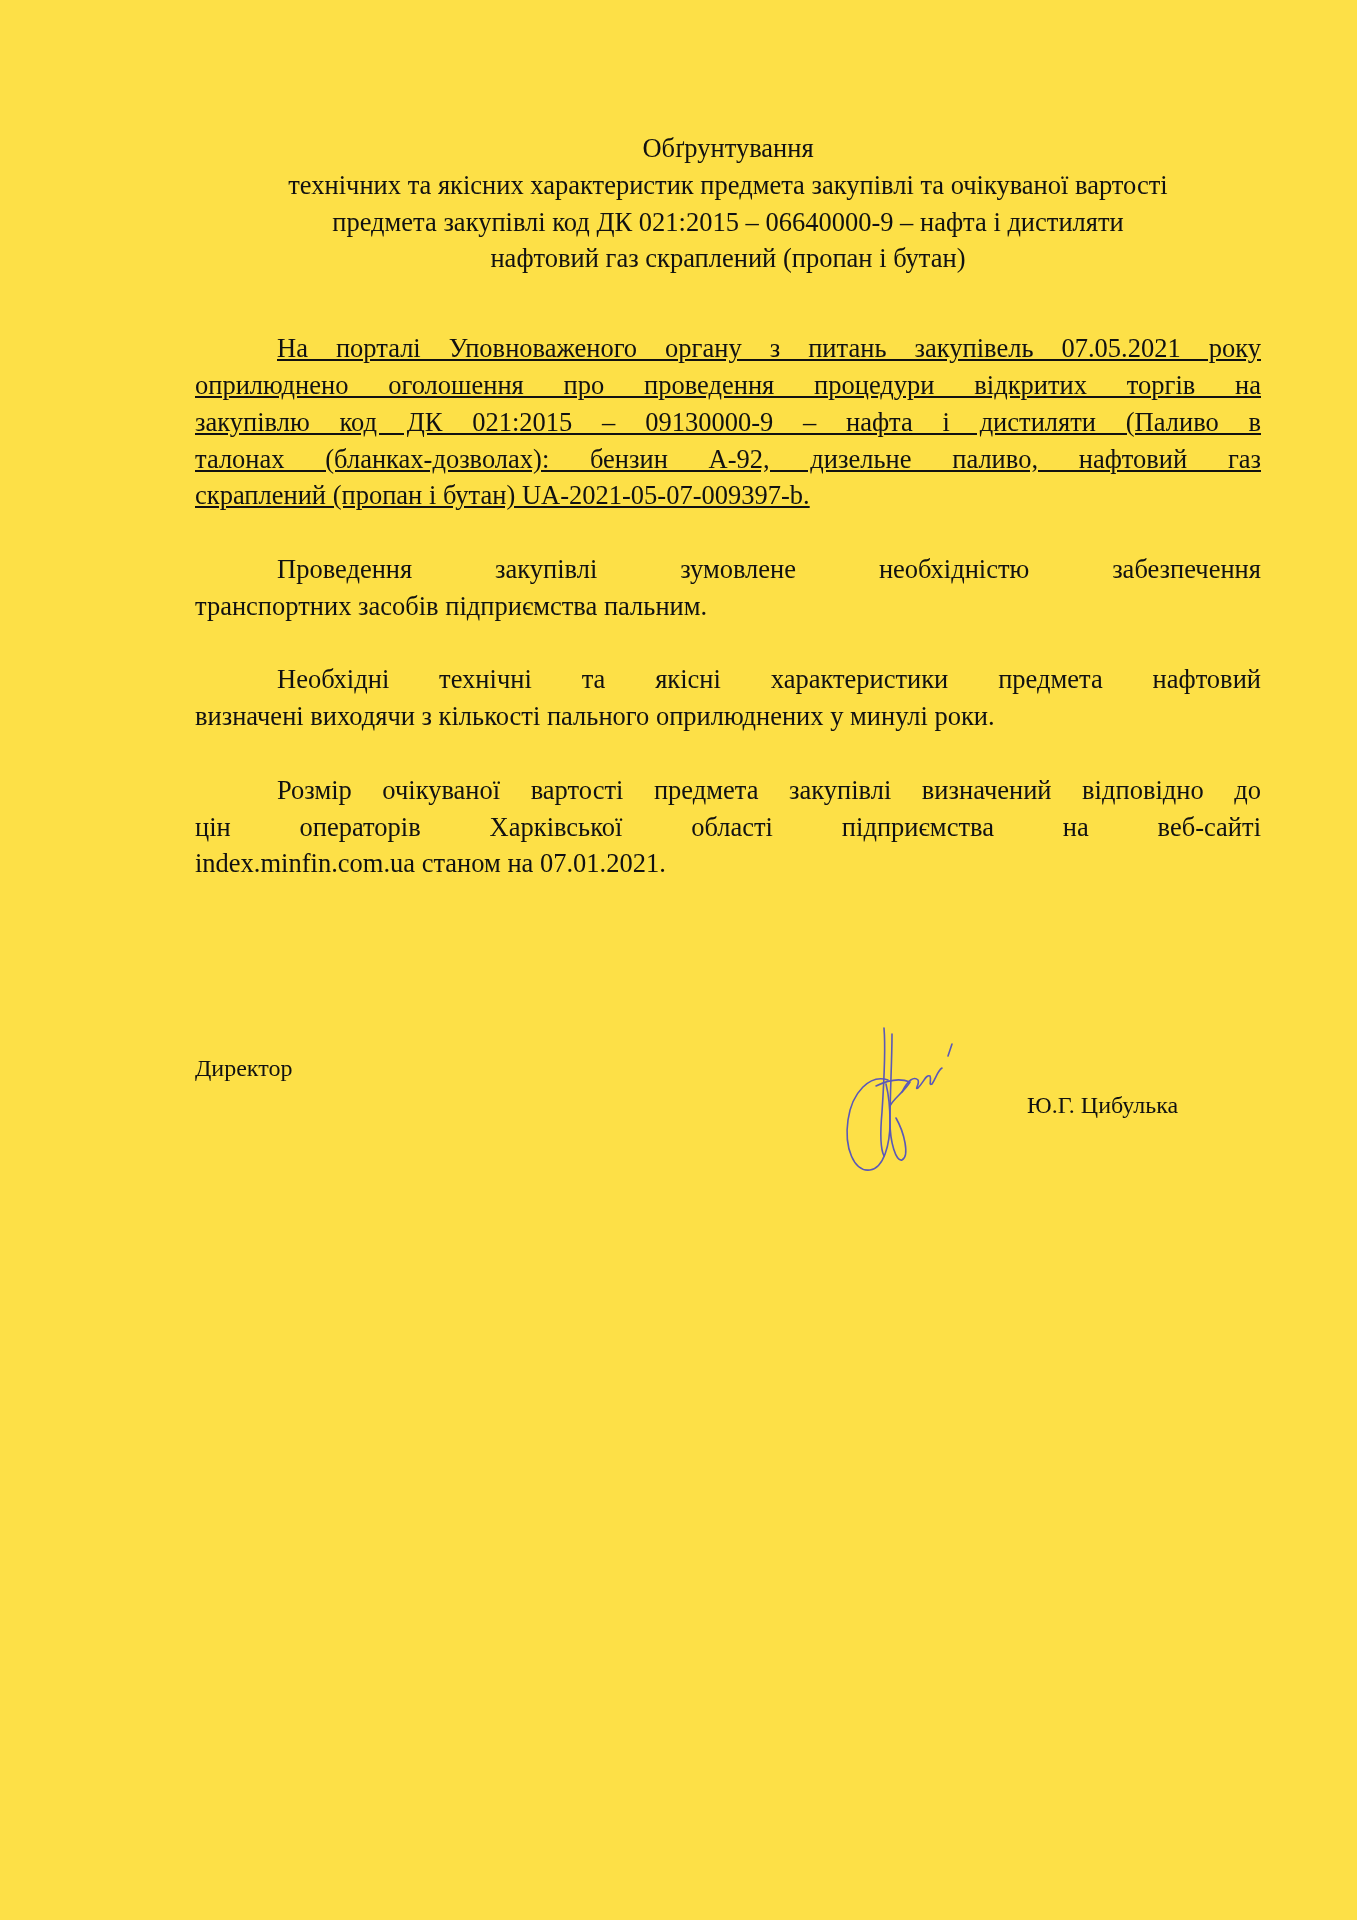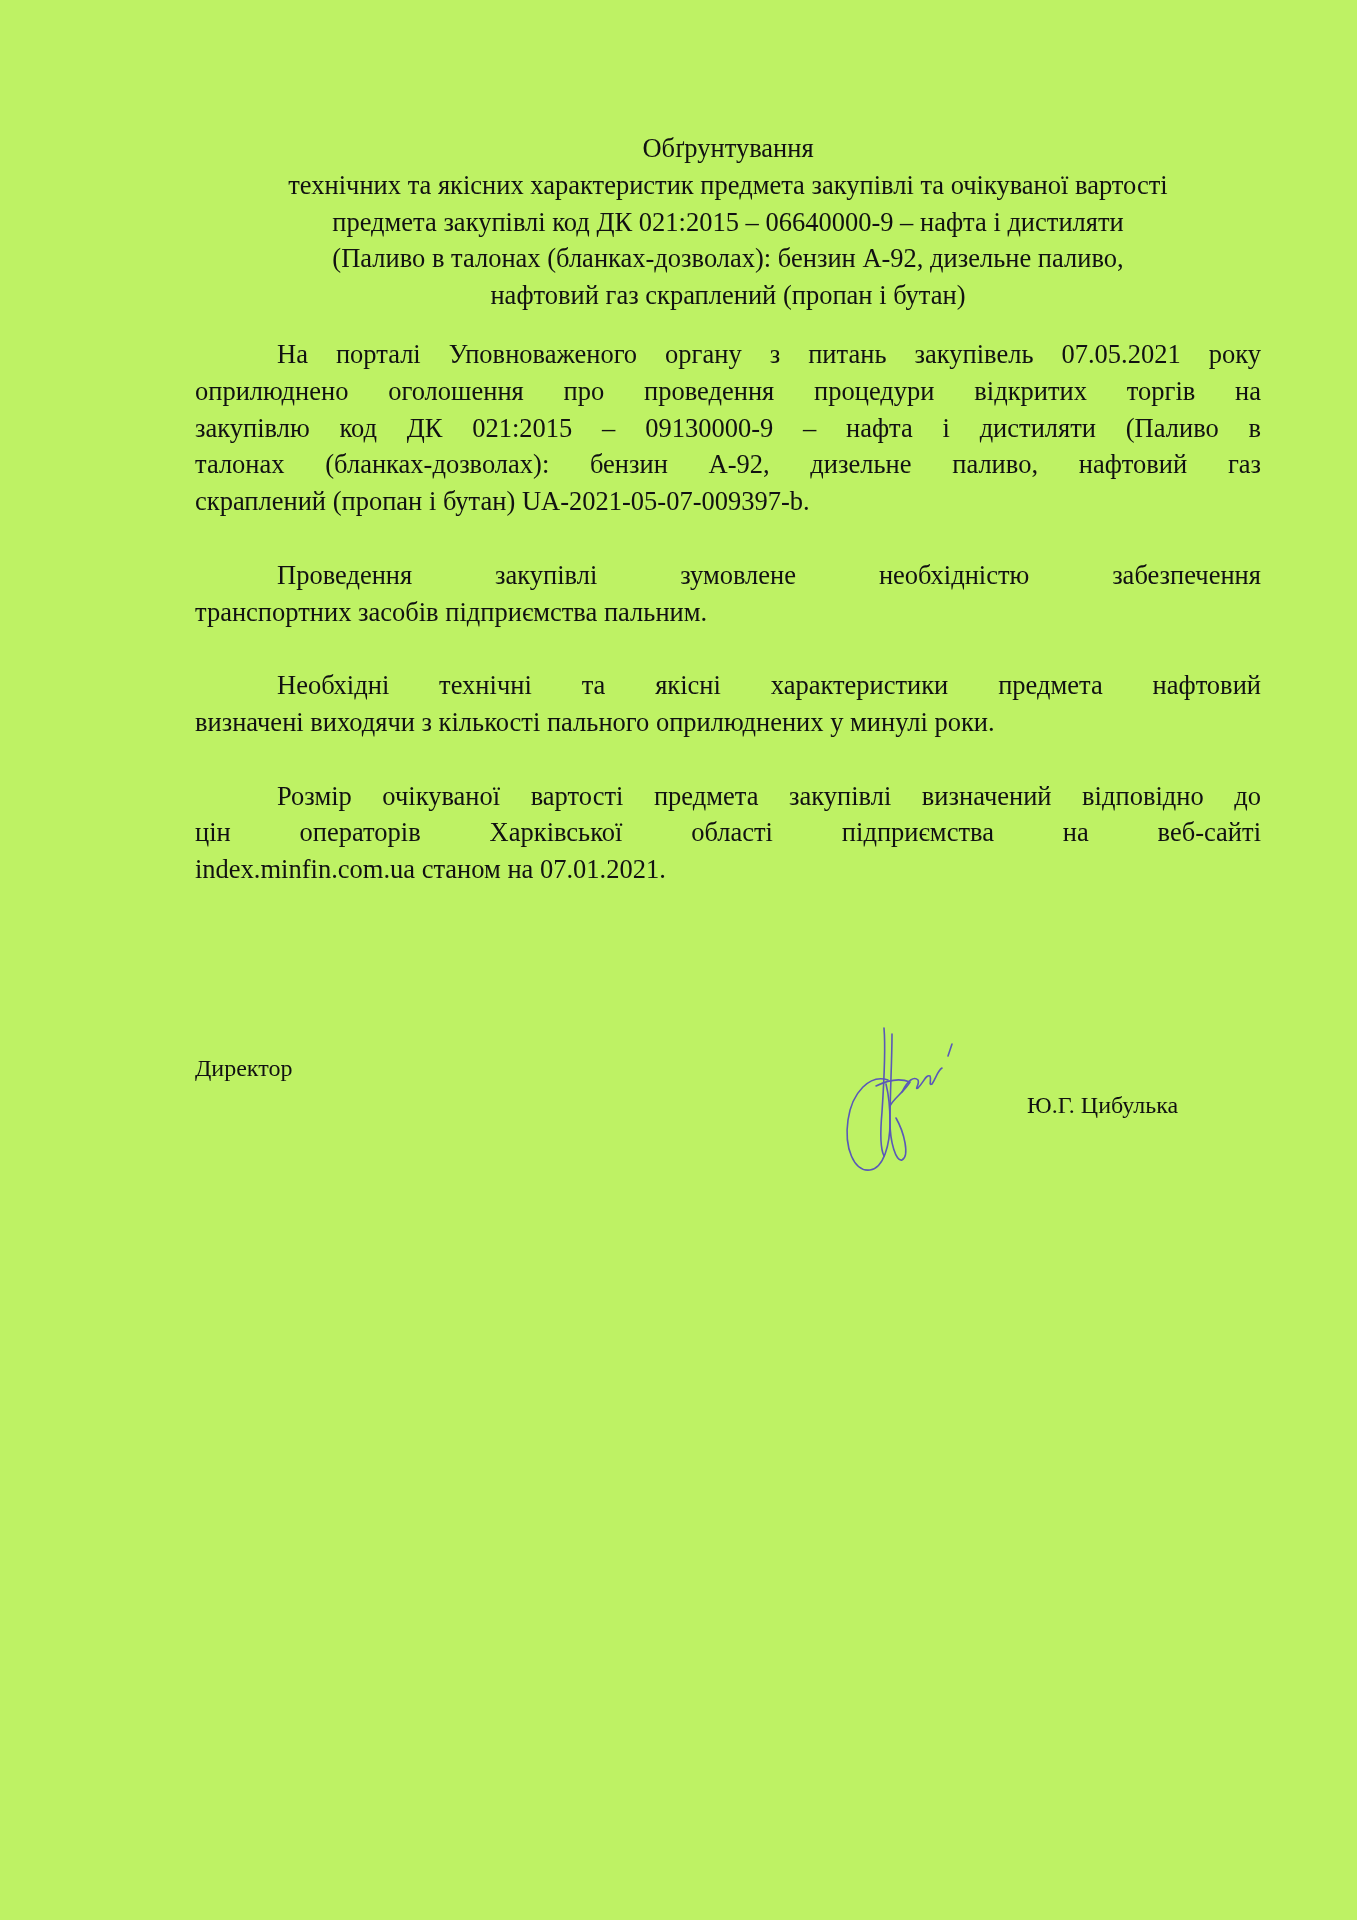--- a/index.html
+++ b/index.html
@@ -13,21 +13,21 @@
     position: relative;
     overflow: hidden;
     font-family: "Liberation Serif", "DejaVu Serif", serif;
     color: #111111;
   }
   .page {
     position: absolute;
     left: 0; top: 0;
     width: 1357px;
     height: 1920px;
-    background: #bef264;
+    background: #fde047;
   }
   .content {
     position: absolute;
     left: 195px;
     top: 130px;
     width: 1066px;
     font-size: 26.5px;
     line-height: 36.8px;
   }
   .title-block {
@@ -47,21 +47,22 @@
   .para-line.first {
     padding-left: 82px;
   }
   .para-line.last {
     text-align-last: left;
   }
   .para-body {
     margin-top: 36.8px;
   }
   .para-body.p-first {
-    margin-top: 22px;
+    margin-top: 53px;
+    text-decoration: underline;
   }
   .signature-block {
     position: absolute;
     left: 195px;
     top: 1050px;
     width: 1100px;
     height: 140px;
     font-size: 24px;
     line-height: 36.8px;
   }
@@ -91,21 +92,20 @@
 </head>
 <body>
 
 <div class="page">
   <div class="content">
 
     <div class="title-block">
       <span class="title-line">Обґрунтування</span>
       <span class="title-line">технічних та якісних характеристик предмета закупівлі та очікуваної вартості</span>
       <span class="title-line">предмета закупівлі код ДК 021:2015 – 06640000-9 – нафта і дистиляти</span>
-      <span class="title-line">(Паливо в талонах (бланках-дозволах): бензин А-92, дизельне паливо,</span>
       <span class="title-line">нафтовий газ скраплений (пропан і бутан)</span>
     </div>
 
     <div class="para-body p-first">
       <span class="para-line first">На порталі Уповноваженого органу з питань закупівель 07.05.2021 року</span>
       <span class="para-line">оприлюднено оголошення про проведення процедури відкритих торгів на</span>
       <span class="para-line">закупівлю код ДК 021:2015 – 09130000-9 – нафта і дистиляти (Паливо в</span>
       <span class="para-line">талонах (бланках-дозволах): бензин А-92, дизельне паливо, нафтовий газ</span>
       <span class="para-line last">скраплений (пропан і бутан)  UA-2021-05-07-009397-b.</span>
     </div>

